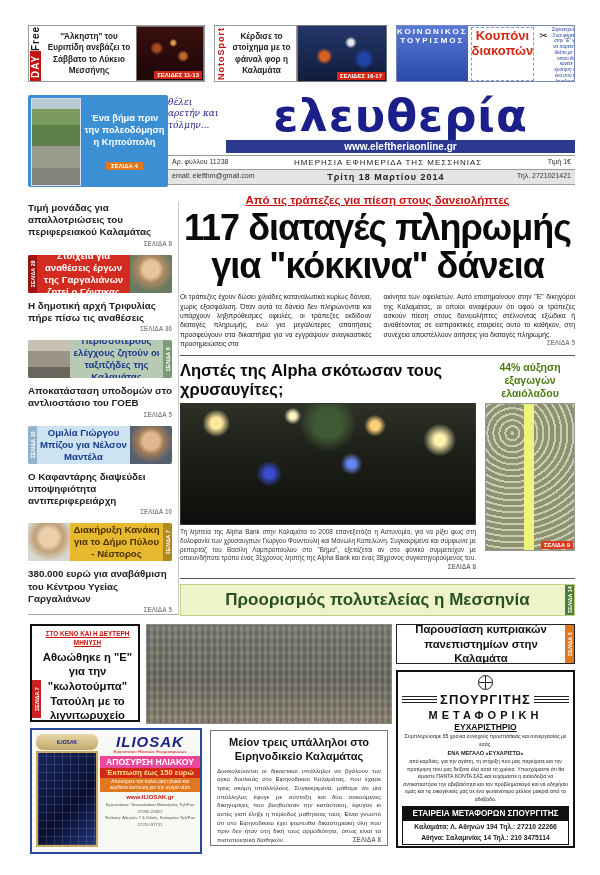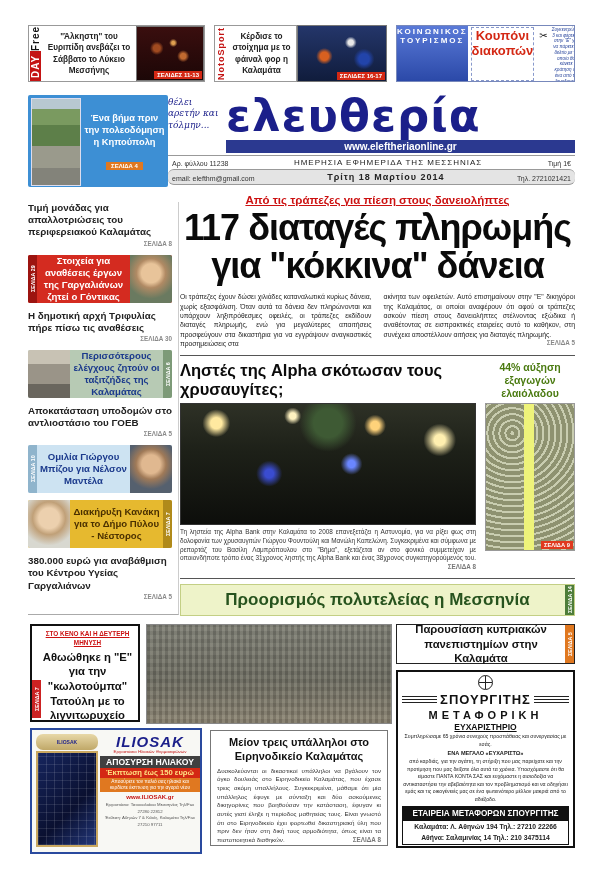--- a/index.html
+++ b/index.html
@@ -47,28 +47,28 @@
                border-radius:2px;display:flex;padding:3px;gap:3px;}
   .teaser-photo{width:48px;height:100%;border:1px solid #dde;
       background:linear-gradient(180deg,#b8c8d0 0 12%,#7a9a60 12% 30%,#5d7f49 30% 55%,#9a9a8c 55% 80%,#83837a 80%);}
   .teaser-right{flex:1;display:flex;flex-direction:column;align-items:center;justify-content:center;gap:14px;}
   .teaser-text{color:#fff;font-weight:bold;font-size:9.3px;text-align:center;line-height:1.3;}
   .badge-orange{background:#e07820;color:#fff;font-size:6px;font-weight:bold;padding:1px 5px;}
 
   .mast-center{position:absolute;left:168px;top:95px;width:407px;}
   .motto{position:absolute;left:0;top:2px;width:58px;font-family:"DejaVu Serif",serif;font-style:italic;
          font-size:9px;color:#1b1f8a;line-height:1.25;}
-  .logo{margin-left:58px;text-align:left;font-size:45px;font-weight:800;color:#1b1f8a;
+  .logo{margin-left:58px;text-align:center;font-size:45px;font-weight:800;color:#1b1f8a;
         letter-spacing:1px;line-height:0.95;font-family:"DejaVu Sans",sans-serif;}
   .urlbar{margin:2px 0 0 58px;background:#2b3990;color:#fff;font-weight:bold;font-size:10px;
           text-align:center;padding:1px 0;}
-  .mast-row{display:flex;justify-content:space-between;align-items:flex-end;font-size:7px;color:#333;
+  .mast-row{display:flex;justify-content:space-between;align-items:flex-start;font-size:7px;color:#333;
             border-top:1px solid #999;padding:2px 4px;margin-top:2px;}
   .mast-row .mid{font-size:8px;letter-spacing:1px;color:#222;}
-  .mast-row.gray{background:#e4e4e4;border-bottom:1px solid #999;margin-top:0;border-radius:6px;}
+  .mast-row.gray{background:#e4e4e4;border-bottom:1px solid #999;margin-top:0;}
   .mast-row.gray .mid{font-weight:bold;font-size:9px;letter-spacing:1px;}
 
   
   .content{position:absolute;left:28px;top:200px;width:547px;height:675px;}
   .sidebar{position:absolute;left:0;top:2px;width:144px;height:412px;display:flex;flex-direction:column;
            gap:7px;padding-right:6px;border-right:1px solid #ccc;border-bottom:1px solid #aaa;}
   .sb-text{font-size:9.8px;font-weight:bold;color:#222;line-height:1.25;}
   .sb-page{display:block;text-align:right;font-size:6.3px;color:#8a8a8a;font-weight:bold;margin-top:1px;}
   .sb-box{display:flex;height:48px;border-radius:2px;overflow:hidden;align-items:stretch;}
   .sb-box-text{flex:1;display:flex;align-items:center;justify-content:center;text-align:center;
@@ -163,21 +163,21 @@
   .il-left{position:absolute;left:4px;top:4px;width:62px;height:112px;}
   .il-tank{height:16px;background:linear-gradient(180deg,#e8d8a8,#c0a868);border-radius:7px;
            display:flex;align-items:center;justify-content:center;font-size:5px;font-weight:800;color:#1b1f8a;}
   .il-panel{margin-top:1px;height:92px;background:
      repeating-linear-gradient(90deg,rgba(255,255,255,.12) 0 1px,transparent 1px 8px),
      repeating-linear-gradient(0deg,rgba(255,255,255,.10) 0 1px,transparent 1px 8px),
      linear-gradient(135deg,#16255e,#0a1030 60%,#23377a);border:2px solid #caa860;}
   .il-right{position:absolute;left:68px;top:3px;width:100px;text-align:center;}
   .il-brand{font-weight:800;font-style:italic;font-size:15px;color:#1b1f8a;letter-spacing:1px;}
   .il-tag{font-size:4.4px;color:#c41414;margin-top:-1px;}
-  .il-title{background:#404040;color:#fff;font-weight:800;font-size:8.6px;padding:1px 0;margin-top:2px;}
+  .il-title{background:#ec4899;color:#fff;font-weight:800;font-size:8.6px;padding:1px 0;margin-top:2px;}
   .il-offer{background:#d42814;color:#ffe080;font-weight:bold;font-size:7.6px;padding:0 0 1px;}
   .il-body{background:#e07820;color:#fff;font-size:4.8px;padding:1px 2px;line-height:1.3;}
   .il-url{color:#c41414;font-weight:bold;font-size:6px;margin-top:2px;}
   .il-contact{font-size:4.3px;color:#555;line-height:1.5;margin-top:2px;}
 
   
   .eirino{position:absolute;left:182px;top:530px;width:178px;height:116px;border:1px solid #777;
           box-sizing:border-box;padding:4px 6px;background:#fff;}
   .ei-title{text-align:center;font-weight:800;font-size:11px;line-height:1.3;margin-bottom:3px;}
   .ei-body{font-size:6.2px;color:#333;text-align:justify;line-height:1.4;}
@@ -265,20 +265,24 @@
         <div class="vlabel">ΣΕΛΙΔΑ 6</div>
       </div>
       <div class="sb-text">
         <span>Αποκατάσταση υποδομών στο αντλιοστάσιο του ΓΟΕΒ</span>
         <span class="sb-page">ΣΕΛΙΔΑ 5</span>
       </div>
       <div class="sb-box sb-blue">
         <div class="vlabel" style="background:#8fb4cc;color:#fff;">ΣΕΛΙΔΑ 10</div>
         <div class="sb-box-text">Ομιλία Γιώργου Μπίζου για Νέλσον Μαντέλα</div>
         <div class="sb-photo ph-portrait2"></div>
+      </div>
+      <div class="sb-text">
+        <span>Ο Καφαντάρης διαψεύδει υποψηφιότητα αντιπεριφερειάρχη</span>
+        <span class="sb-page">ΣΕΛΙΔΑ 10</span>
       </div>
       <div class="sb-box sb-yellow">
         <div class="sb-photo ph-portrait3"></div>
         <div class="sb-box-text">Διακήρυξη Κανάκη για το Δήμο Πύλου - Νέστορος</div>
         <div class="vlabel">ΣΕΛΙΔΑ 7</div>
       </div>
       <div class="sb-text">
         <span>380.000 ευρώ για αναβάθμιση του Κέντρου Υγείας Γαργαλιάνων</span>
         <span class="sb-page">ΣΕΛΙΔΑ 5</span>
       </div>

